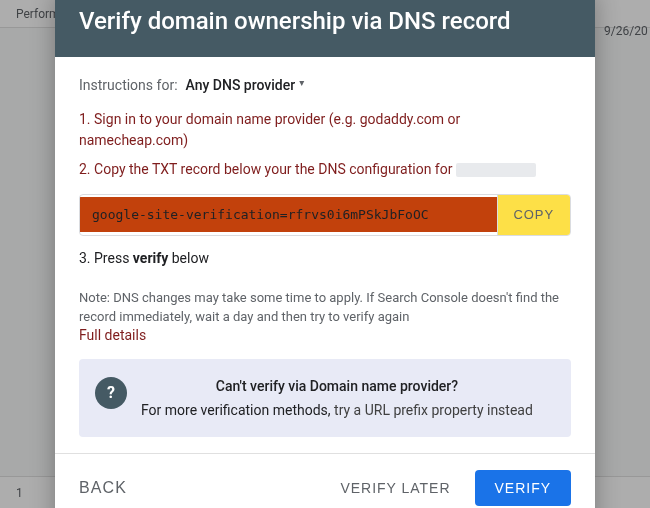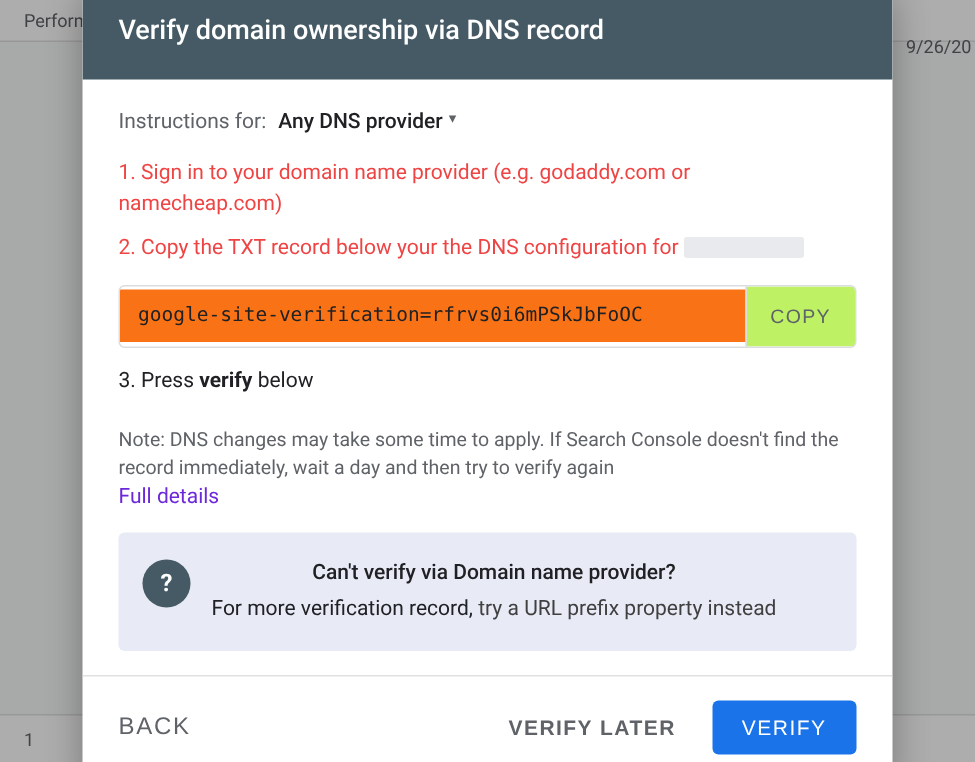--- a/index.html
+++ b/index.html
@@ -77,21 +77,21 @@
       width: 540px;
       overflow: hidden;
     }
 
     .dialog-header {
       background: #455a64;
       padding: 20px 24px 20px 24px;
     }
     .dialog-title {
       color: #fff;
-      font-size: 18px;
+      font-size: 24px;
       font-weight: 500;
       line-height: 1.3;
     }
 
     .dialog-body {
       padding: 20px 24px 0 24px;
       border-radius: 14px;
     }
 
     .instructions-row {
@@ -117,21 +117,21 @@
       margin-left: 4px;
       font-size: 10px;
       color: #5f6368;
     }
 
     .steps {
       margin-bottom: 14px;
     }
     .step {
       font-size: 14px;
-      color: #ef4444;
+      color: #7f1d1d;
       margin-bottom: 8px;
       line-height: 1.5;
     }
     .step span.blank {
       display: inline-block;
       width: 80px;
       height: 14px;
       background: #e8eaed;
       vertical-align: middle;
       border-radius: 2px;
@@ -143,30 +143,30 @@
       border: 1px solid #dadce0;
       border-radius: 4px;
       margin-bottom: 14px;
       overflow: hidden;
     }
     .txt-record-field {
       flex: 1;
       padding: 10px 12px;
       font-size: 13px;
       color: #202124;
-      background: #f97316;
+      background: #c2410c;
       border: none;
       outline: none;
       font-family: monospace;
       white-space: nowrap;
       overflow: hidden;
       text-overflow: ellipsis;
     }
     .copy-btn {
-      background: #bef264;
+      background: #fde047;
       border: none;
       border-left: 1px solid #dadce0;
       padding: 0 16px;
       height: 40px;
       font-size: 13px;
       font-weight: 500;
       color: #5f6368;
       letter-spacing: 0.07em;
       cursor: pointer;
       flex-shrink: 0;
@@ -181,21 +181,21 @@
       font-weight: 700;
     }
 
     .note-text {
       font-size: 13px;
       color: #5f6368;
       line-height: 1.5;
     }
 
     .full-details-link {
-      color: #6d28d9;
+      color: #7f1d1d;
       font-size: 14px;
       text-decoration: none;
       cursor: pointer;
       margin-bottom: 16px;
       display: inline-block;
     }
 
     .info-box {
       background: #e8eaf6;
       border-radius: 4px;
@@ -264,21 +264,21 @@
     }
     .footer-right {
       display: flex;
       align-items: center;
       gap: 8px;
     }
     .verify-later-btn {
       background: none;
       border: none;
       font-size: 14px;
-      font-weight: 700;
+      font-weight: 400;
       color: #5f6368;
       letter-spacing: 0.07em;
       cursor: pointer;
       padding: 8px 16px;
       text-transform: uppercase;
     }
     .verify-btn {
       background: #1a73e8;
       color: #fff;
       border: none;
@@ -353,21 +353,21 @@
     
     <a class="full-details-link" href="#">Full details</a>
 
     
     <div class="info-box">
       <div class="info-icon-wrap">
         <span class="info-icon">?</span>
       </div>
       <div class="info-text">
         <strong>Can't verify via Domain name provider?</strong>
-        <span>For more verification record, </span><a href="#">try a URL prefix property instead</a>
+        <span>For more verification methods, </span><a href="#">try a URL prefix property instead</a>
       </div>
     </div>
 
   </div>
 
   <div class="dialog-footer">
     <div class="footer-left">
       <button class="back-btn">BACK</button>
     </div>
     <div class="footer-right">

